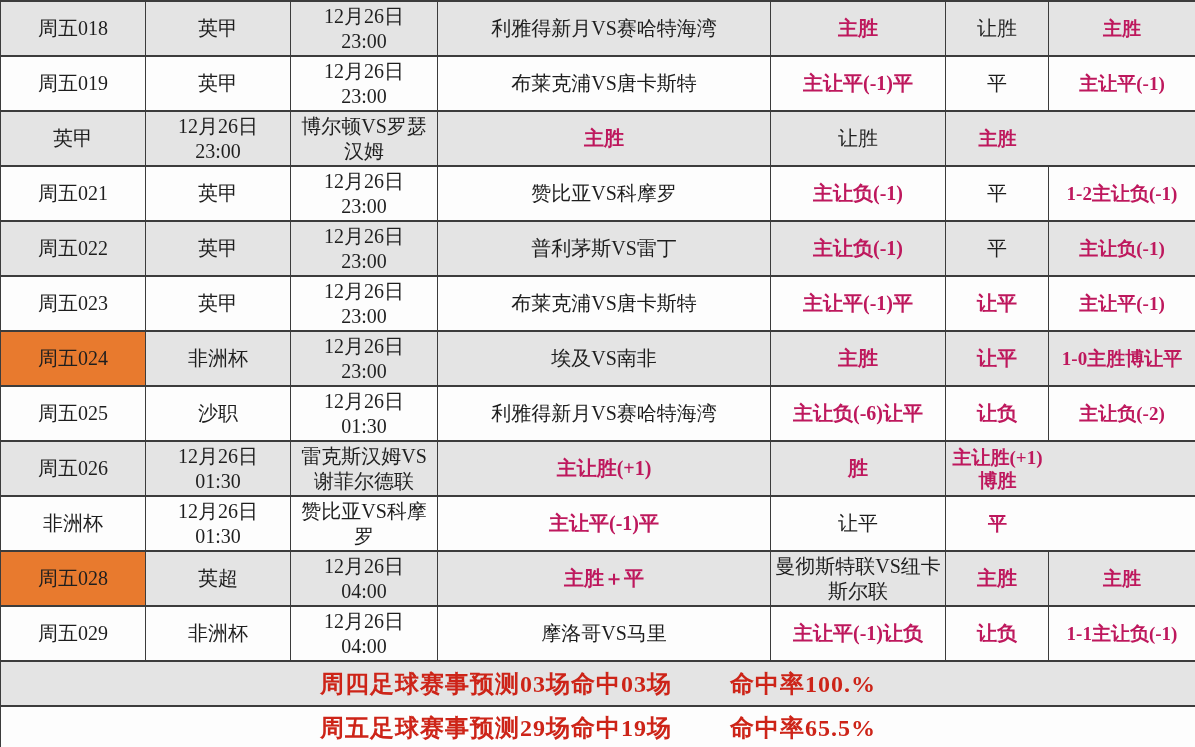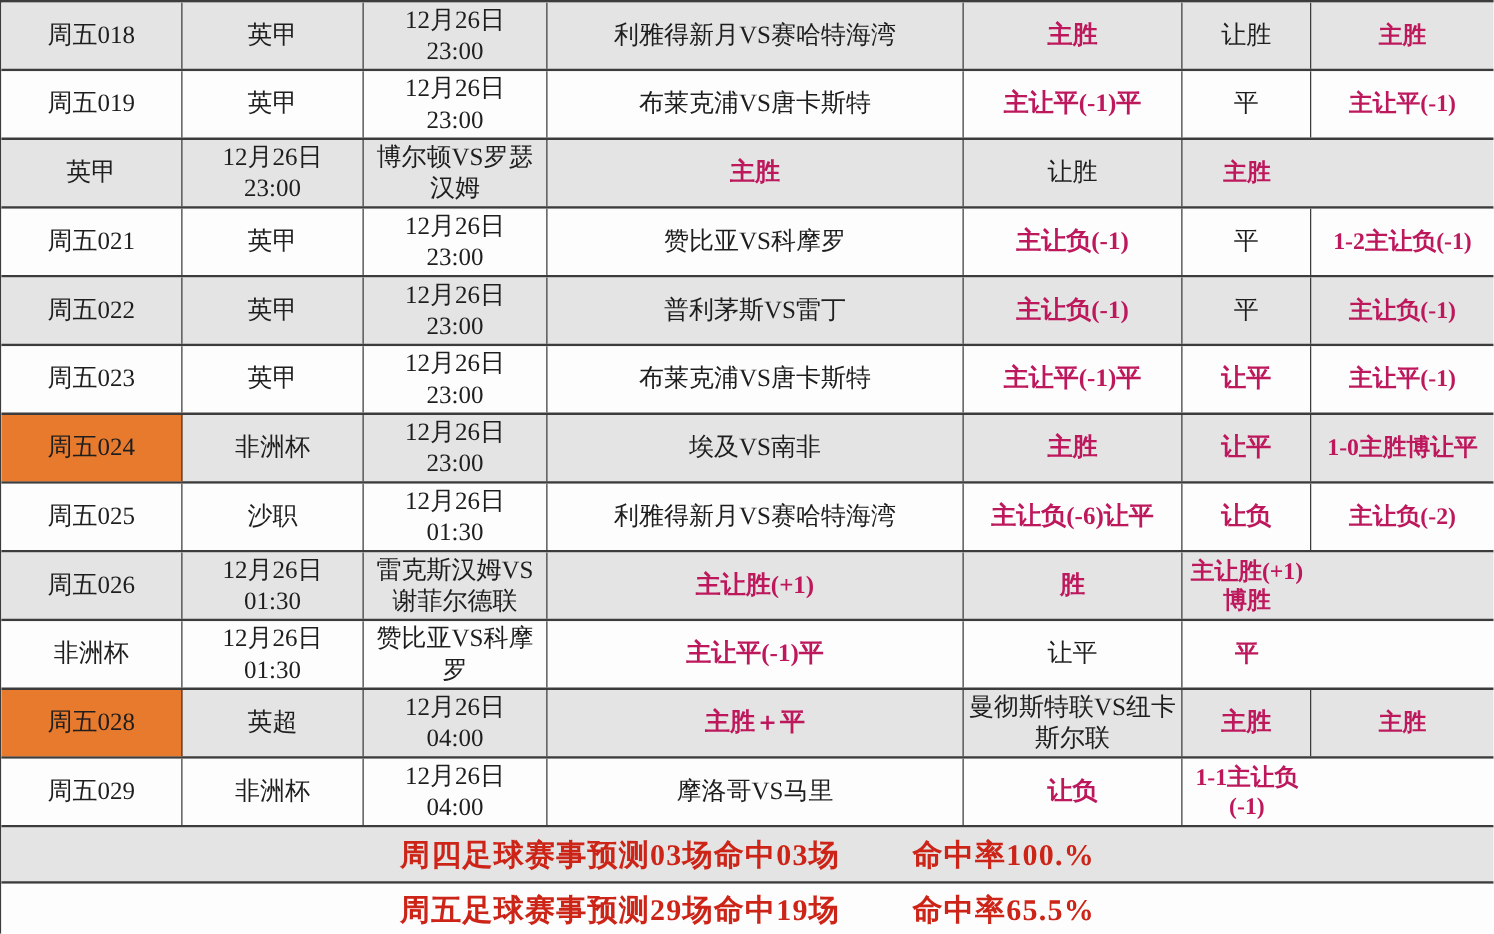--- a/index.html
+++ b/index.html
@@ -200,20 +200,21 @@
   </div>
 
   <div class="row white">
     <div class="cell c-id">周五029</div>
     <div class="cell c-league">非洲杯</div>
     <div class="cell c-date">
       <div>12月26日</div>
       <div>04:00</div>
     </div>
     <div class="cell c-match">摩洛哥VS马里</div>
+    <div class="cell c-pick red">主让平(-1)让负</div>
     <div class="cell c-result red">让负</div>
     <div class="cell c-pick2 red last">1-1主让负(-1)</div>
   </div>
 </div>
 
   <div class="summary-row gray">
     <span>周四足球赛事预测03场命中03场</span>
     <span>命中率100.%</span>
   </div>
   <div class="summary-row white">

